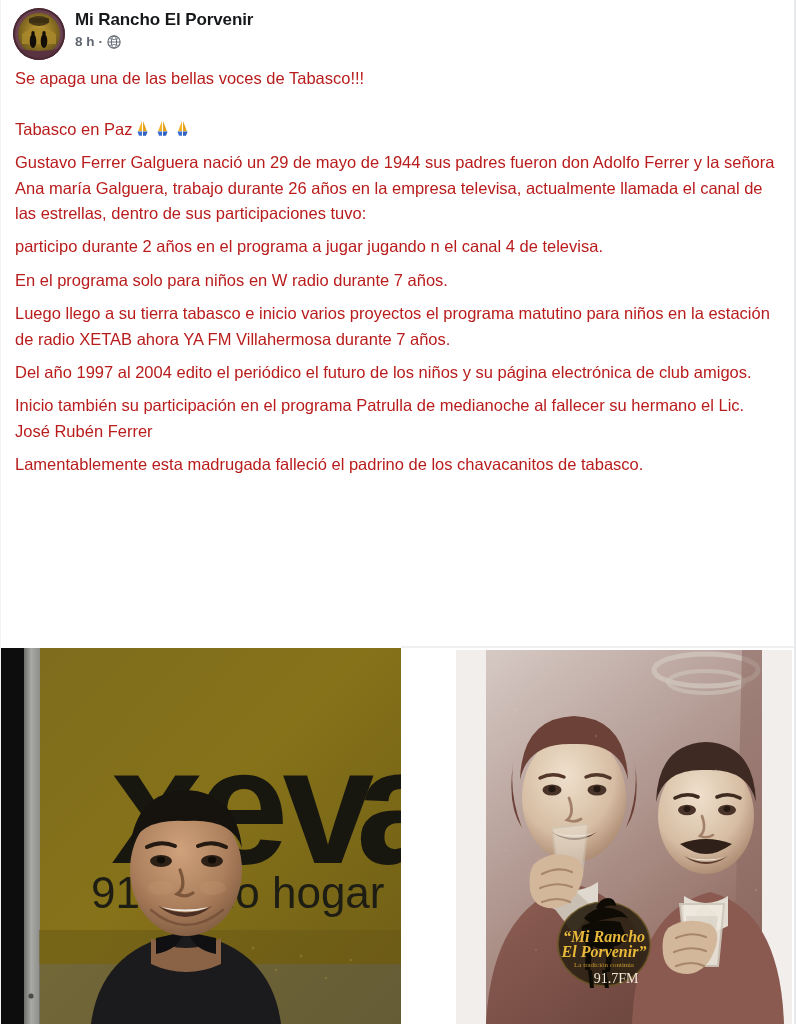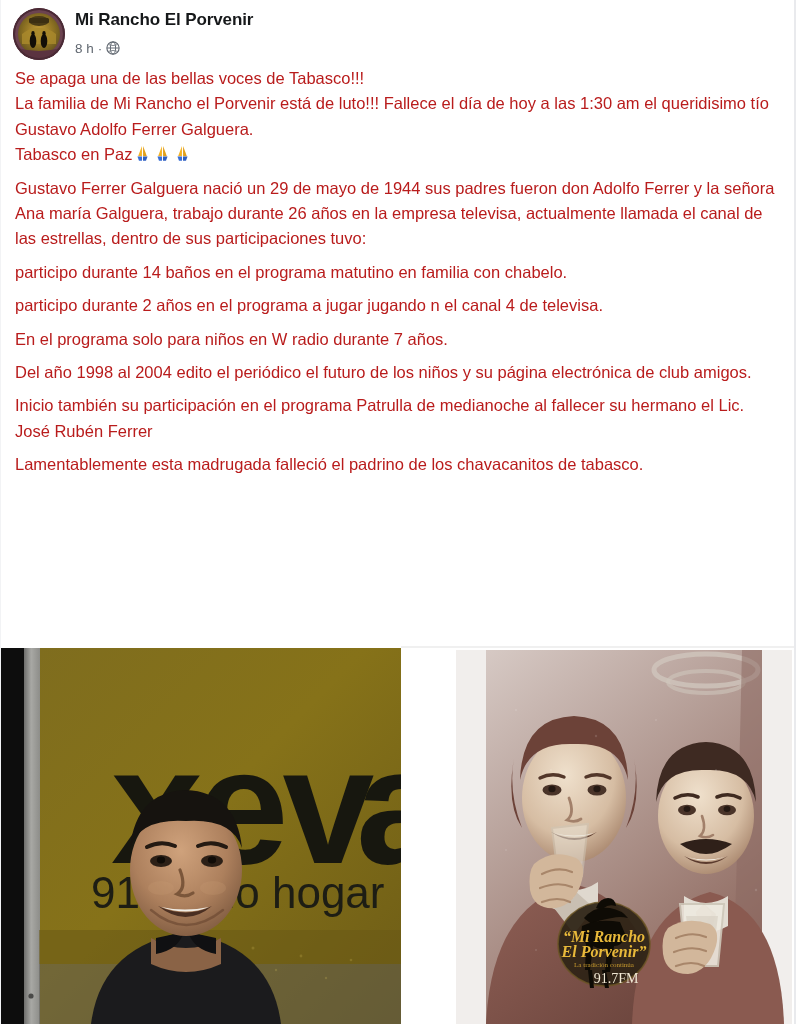--- a/index.html
+++ b/index.html
@@ -48,27 +48,29 @@
     display: flex;
     flex-direction: column;
     justify-content: flex-start;
   }
   .page-name {
     font-size: 17px;
     font-weight: bold;
     color: #16181a;
     letter-spacing: -0.1px;
     line-height: 20px;
-    margin-bottom: 11px;
+    margin-bottom: 4px;
   }
   .meta-row {
     display: flex;
+    align-items: center;
     font-size: 13.5px;
     color: #606770;
     line-height: 16px;
+    font-weight: bold;
   }
   .meta-row .sep { margin: 0 4px; }
   .globe-icon { display: inline-block; width: 14px; height: 14px; }
   .globe-icon svg { display: block; }
 
   
   .post-body {
     padding: 2px 14px 0 14px;
     color: #b91c1c;
     font-size: 16.5px;
@@ -155,21 +157,21 @@
           </svg>
         </span>
       </div>
     </div>
   </div>
 
   <div class="post-body">
 
     <p class="para">
       <span>Se apaga una de las bellas voces de Tabasco!!!</span><br>
-      <span>La familia de Mi Rancho el Porvenir está de luto!!! Fallece el día de hoy a las 1:30 am el queridisimo tío Gustavo Adolfo Ferrer Galguera.</span><br>
+      <br>
       <span>Tabasco en Paz</span><span class="emoji-pray">
         <svg viewBox="0 0 20 20" xmlns="http://www.w3.org/2000/svg" aria-hidden="true">
           <path d="M9.4 2.2 L5.4 12.8 L9.4 12.8 Z" fill="#f4b223"></path>
           <path d="M10.6 2.2 L14.6 12.8 L10.6 12.8 Z" fill="#e2a01a"></path>
           <path d="M4.7 13.2 L9.5 13.2 L9.5 17.6 L6.3 17.6 Z" fill="#3b6fd4"></path>
           <path d="M15.3 13.2 L10.5 13.2 L10.5 17.6 L13.7 17.6 Z" fill="#2f5fc0"></path>
         </svg>
       </span><span class="emoji-pray">
         <svg viewBox="0 0 20 20" xmlns="http://www.w3.org/2000/svg" aria-hidden="true">
           <path d="M9.4 2.2 L5.4 12.8 L9.4 12.8 Z" fill="#f4b223"></path>
@@ -184,24 +186,24 @@
           <path d="M4.7 13.2 L9.5 13.2 L9.5 17.6 L6.3 17.6 Z" fill="#3b6fd4"></path>
           <path d="M15.3 13.2 L10.5 13.2 L10.5 17.6 L13.7 17.6 Z" fill="#2f5fc0"></path>
         </svg>
       </span>
     </p>
 
     <p class="para spaced">
       <span>Gustavo Ferrer Galguera nació un 29 de mayo de 1944 sus padres fueron don Adolfo Ferrer y la señora Ana maría Galguera, trabajo durante 26 años en la empresa televisa, actualmente llamada el canal de las estrellas, dentro de sus participaciones tuvo:</span><br>
     </p>
 
-    <p class="para spaced">participo durante 14 baños en el programa matutino en familia con chabelo.</p>
     <p class="para spaced">participo durante 2 años en el programa a jugar jugando n el canal 4 de televisa.</p>
     <p class="para spaced">En el programa solo para niños en W radio durante 7 años.</p>
-    <p class="para spaced">Del año 1998 al 2004 edito el periódico el futuro de los niños y su página electrónica de club amigos.</p>
+    <p class="para spaced">Luego llego a su tierra tabasco e inicio varios proyectos el programa matutino para niños en la estación de radio XETAB ahora YA FM Villahermosa durante 7 años.</p>
+    <p class="para spaced">Del año 1997 al 2004 edito el periódico el futuro de los niños y su página electrónica de club amigos.</p>
     <p class="para spaced">Inicio también su participación en el programa Patrulla de medianoche al fallecer su hermano el Lic. José Rubén Ferrer</p>
     <p class="para spaced">Lamentablemente esta madrugada falleció el padrino de los chavacanitos de tabasco.</p>
   </div>
 
   <div class="photo-grid">
     <div class="divider-line"></div>
 
     <div class="photo photo-left">
       <svg viewBox="0 0 400 376" preserveAspectRatio="xMidYMid slice" xmlns="http://www.w3.org/2000/svg" aria-hidden="true">
         <defs>

